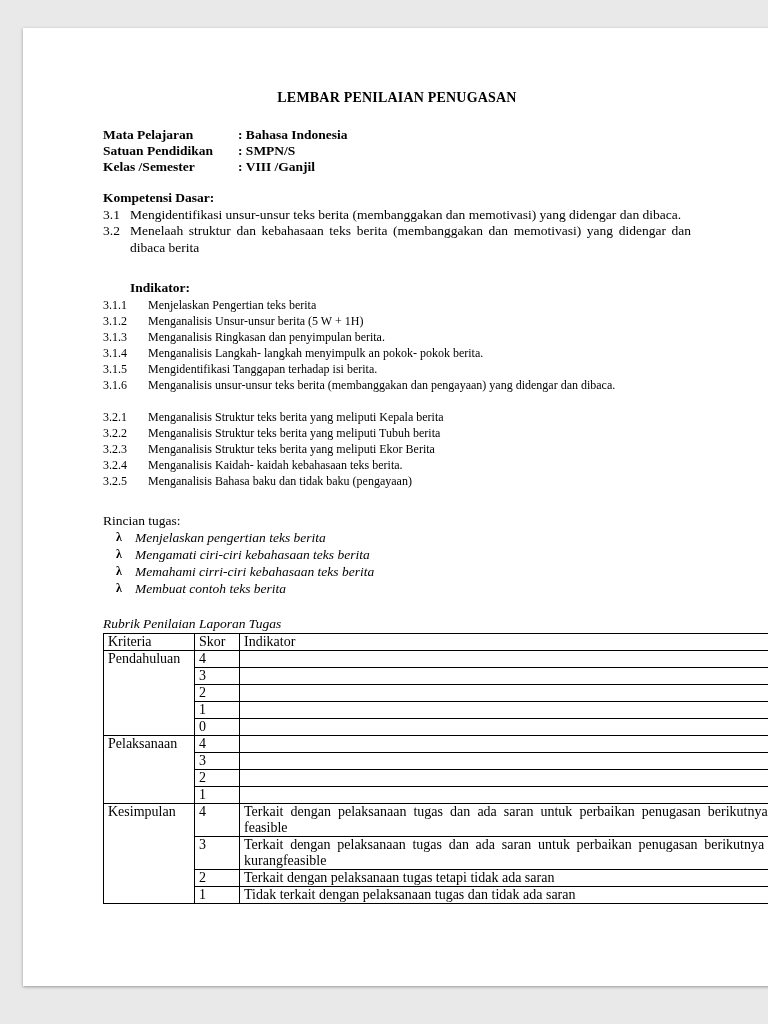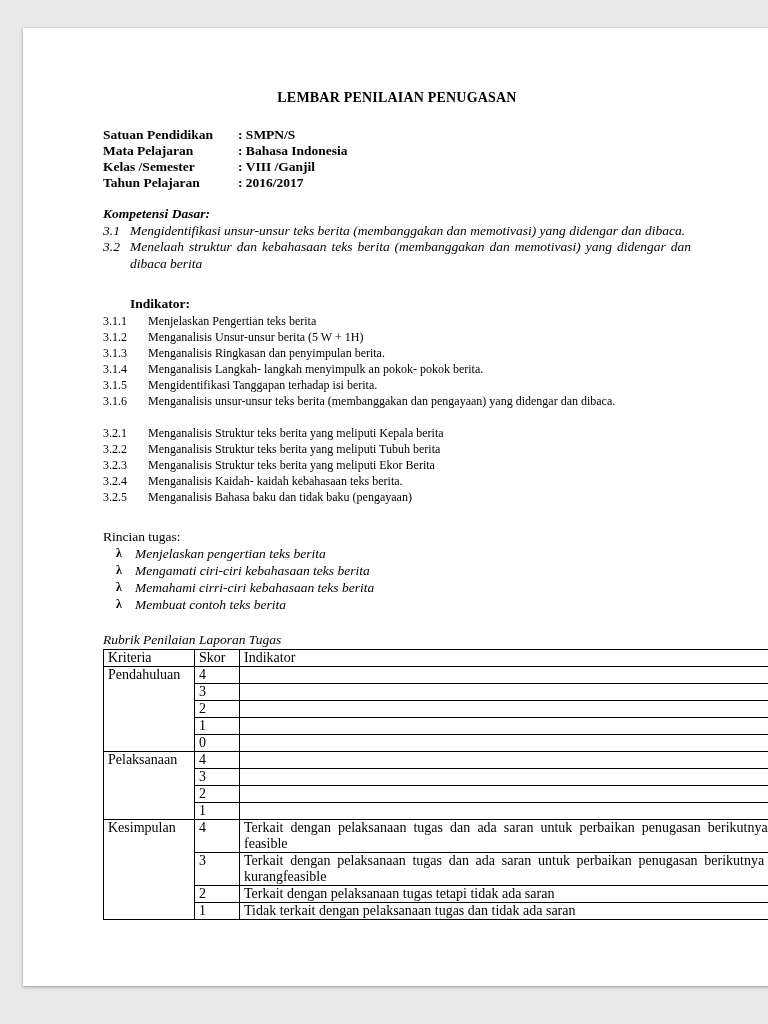--- a/index.html
+++ b/index.html
@@ -26,21 +26,21 @@
     text-align: center;
     letter-spacing: 0.2px;
     margin-bottom: 21px;
   }
   
   .info-row { display: flex; line-height: 16px; font-size: 13.5px; }
   .info-label { font-weight: bold; width: 135px; flex: none; }
   .info-value { font-weight: bold; }
   
   .heading { font-weight: bold; font-size: 13.5px; line-height: 16.5px; }
-  .kd { margin-top: 15px; font-style: italic; }
+  .kd { margin-top: 15px; }
   
   .hang { display: flex; font-size: 13.5px; line-height: 16.5px; }
   .hang .num { width: 27px; flex: none; }
   .hang .txt { flex: 1; }
   .just { text-align: justify; }
   
   .indikator { margin-top: 24px; }
   .indikator .heading { margin-left: 27px; }
   .ind-item { display: flex; font-size: 12px; line-height: 16px; }
   .ind-item .num { width: 45px; flex: none; }
@@ -76,34 +76,30 @@
 </head>
 <body>
 
 <div class="viewport">
   <div class="page">
 
     <div class="title">LEMBAR PENILAIAN PENUGASAN</div>
 
     <div class="info">
       <div class="info-row">
+        <span class="info-label">Mata Pelajaran</span>
+        <span class="info-value">: Bahasa Indonesia</span>
+      </div>
+      <div class="info-row">
         <span class="info-label">Satuan Pendidikan</span>
         <span class="info-value">: SMPN/S</span>
-      </div>
-      <div class="info-row">
-        <span class="info-label">Mata Pelajaran</span>
-        <span class="info-value">: Bahasa Indonesia</span>
       </div>
       <div class="info-row">
         <span class="info-label">Kelas /Semester</span>
         <span class="info-value">:  VIII /Ganjil</span>
-      </div>
-      <div class="info-row">
-        <span class="info-label">Tahun Pelajaran</span>
-        <span class="info-value">:  2016/2017</span>
       </div>
     </div>
 
     <div class="kd">
       <div class="heading">Kompetensi Dasar:</div>
       <div class="hang">
         <span class="num">3.1</span>
         <div class="txt just">Mengidentifikasi unsur-unsur teks berita (membanggakan dan memotivasi) yang didengar dan dibaca.</div>
       </div>
       <div class="hang">

